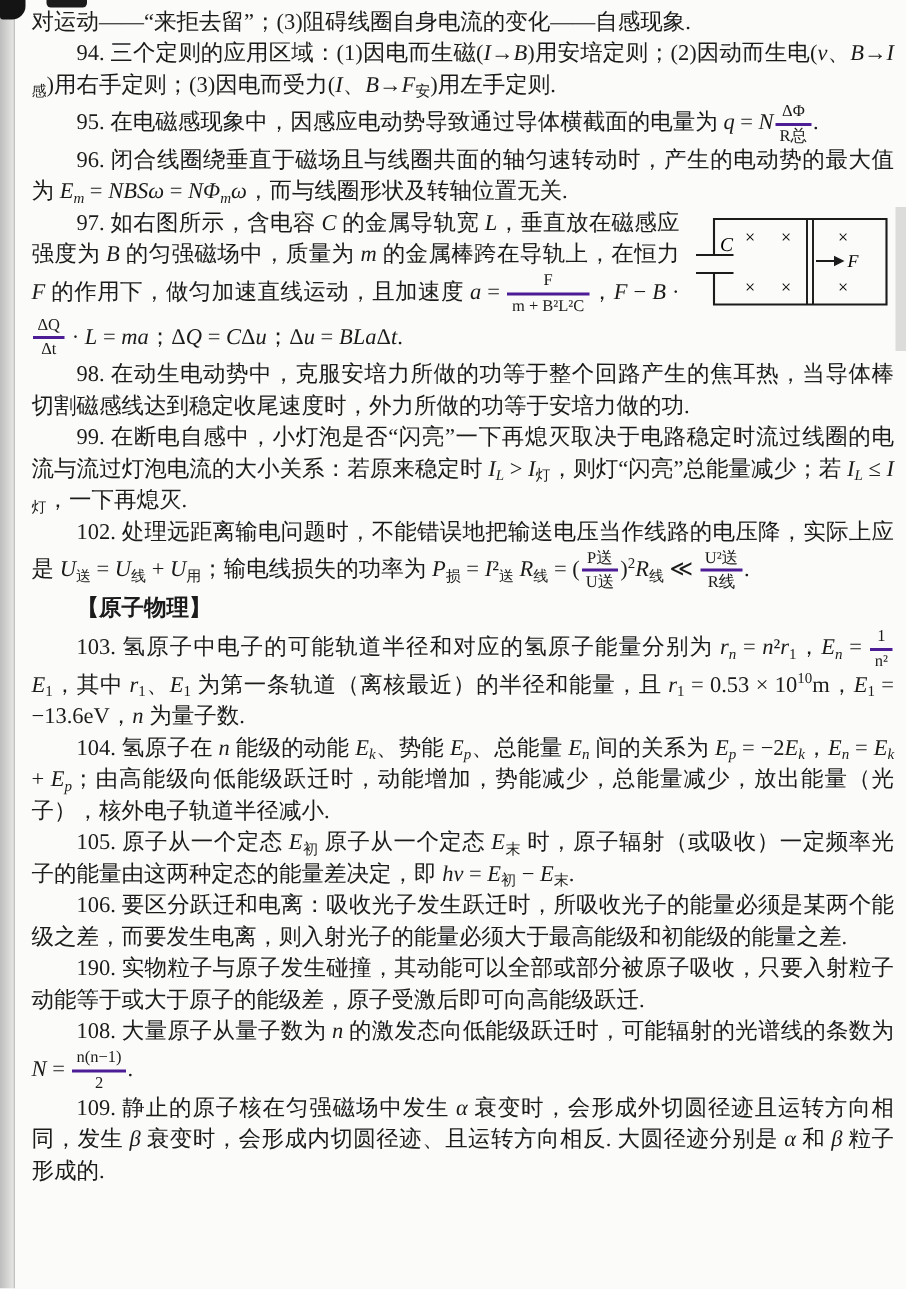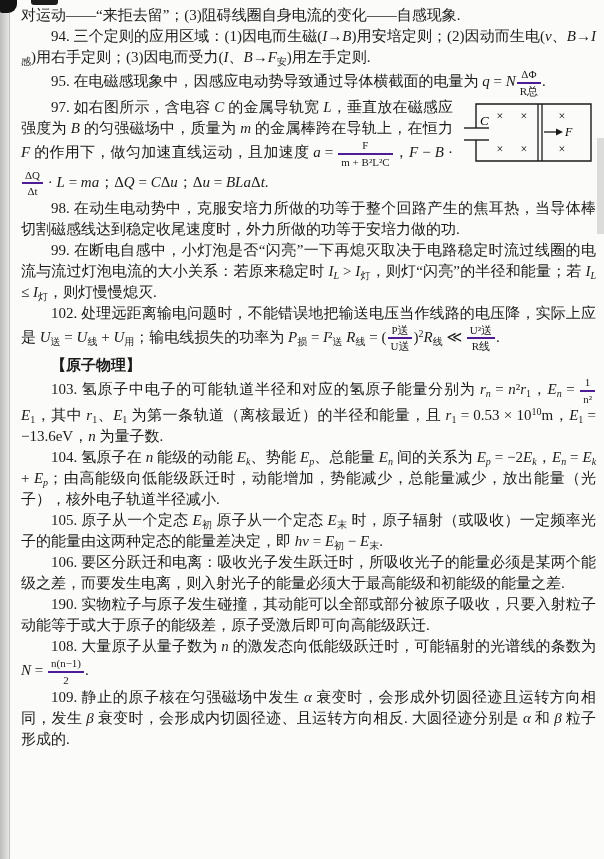--- a/index.html
+++ b/index.html
@@ -25,21 +25,21 @@
     position:absolute;right:0;top:138px;width:7px;height:96px;
     background:#cfcfcd;opacity:.7;
   }
   .doc{
     position:absolute;left:21px;top:5px;width:575px;
     font-size:15px;line-height:21px;text-align:justify;
   }
   p.para{margin:0;text-indent:2em;}
   p.para.no-indent{text-indent:0;}
   p.para.section-header{
-    font-family:Liberation Sans, sans-serif;
+    font-family:Liberation Mono, monospace;
     font-weight:700;margin:1px 0;
   }
   .var{font-style:italic;}
   sub,sup{font-size:10px;line-height:0;}
   sub{vertical-align:-0.3em;}
   sup{vertical-align:0.55em;}
   .frac{
     display:inline-block;vertical-align:middle;text-align:center;
     font-size:11px;line-height:1.15;padding:0 1px;text-indent:0;
   }
@@ -57,20 +57,21 @@
 
 <div class="scan-edge-left"></div>
 <div class="scan-corner-blob"></div>
 <div class="scan-top-dash"></div>
 <div class="scan-right-smudge"></div>
 
 <div class="doc">
     <p class="para no-indent"><span>对运动——“来拒去留”；(3)阻碍线圈自身电流的变化——自感现象.</span></p>
     <p class="para"><span>94. 三个定则的应用区域：(1)因电而生磁(</span><span class="var">I</span><span>→</span><span class="var">B</span><span>)用安培定则；(2)因动而生电(</span><span class="var">v</span><span>、</span><span class="var">B</span><span>→</span><span class="var">I</span><sub>感</sub><span>)用右手定则；(3)因电而受力(</span><span class="var">I</span><span>、</span><span class="var">B</span><span>→</span><span class="var">F</span><sub>安</sub><span>)用左手定则.</span></p>
     <p class="para"><span>95. 在电磁感现象中，因感应电动势导致通过导体横截面的电量为 </span><span class="var">q</span><span> = </span><span class="var">N</span><span class="frac"><span class="num">ΔΦ</span><span class="den">R总</span></span><span>.</span></p>
+    <p class="para"><span>96. 闭合线圈绕垂直于磁场且与线圈共面的轴匀速转动时，产生的电动势的最大值为 </span><span class="var">E</span><sub class="var">m</sub><span> = </span><span class="var">NBSω</span><span> = </span><span class="var">NΦ</span><sub class="var">m</sub><span class="var">ω</span><span>，而与线圈形状及转轴位置无关.</span></p>
     <p class="para">
   <span class="fig-wrap">
     <svg width="134" height="72" viewBox="0 0 134 72">
 
       <path d="M14,28 L14,4 L129,4 L129,61 L14,61 L14,40" fill="none" stroke="#1b1b1b" stroke-width="1.4"></path>
 
       <line x1="2" y1="28" x2="27" y2="28" stroke="#1b1b1b" stroke-width="1.4"></line>
       <line x1="2" y1="40" x2="27" y2="40" stroke="#1b1b1b" stroke-width="1.4"></line>
       <text x="18" y="25" font-size="13" class="fig-label">C</text>
 
@@ -84,21 +85,21 @@
       <text x="62" y="53" font-size="12" text-anchor="middle">×</text>
       <text x="100" y="53" font-size="12" text-anchor="middle">×</text>
 
       <line x1="82" y1="32" x2="95" y2="32" stroke="#1b1b1b" stroke-width="1.3"></line>
       <polygon points="94,28.5 101,32 94,35.5" fill="#1b1b1b"></polygon>
       <text x="103" y="36" font-size="12" class="fig-label">F</text>
     </svg>
   </span>
 <span>97. 如右图所示，含电容 </span><span class="var">C</span><span> 的金属导轨宽 </span><span class="var">L</span><span>，垂直放在磁感应强度为 </span><span class="var">B</span><span> 的匀强磁场中，质量为 </span><span class="var">m</span><span> 的金属棒跨在导轨上，在恒力 </span><span class="var">F</span><span> 的作用下，做匀加速直线运动，且加速度 </span><span class="var">a</span><span> = </span><span class="frac"><span class="num">F</span><span class="den">m + B²L²C</span></span><span>，</span><span class="var">F</span><span> − </span><span class="var">B</span><span> · </span><span class="frac"><span class="num">ΔQ</span><span class="den">Δt</span></span><span> · </span><span class="var">L</span><span> = </span><span class="var">ma</span><span>；Δ</span><span class="var">Q</span><span> = </span><span class="var">C</span><span>Δ</span><span class="var">u</span><span>；Δ</span><span class="var">u</span><span> = </span><span class="var">BLa</span><span>Δ</span><span class="var">t</span><span>.</span></p>
     <p class="para"><span>98. 在动生电动势中，克服安培力所做的功等于整个回路产生的焦耳热，当导体棒切割磁感线达到稳定收尾速度时，外力所做的功等于安培力做的功.</span></p>
-    <p class="para"><span>99. 在断电自感中，小灯泡是否“闪亮”一下再熄灭取决于电路稳定时流过线圈的电流与流过灯泡电流的大小关系：若原来稳定时 </span><span class="var">I</span><sub class="var">L</sub><span> &gt; </span><span class="var">I</span><sub>灯</sub><span>，则灯“闪亮”的半径和能量；若 </span><span class="var">I</span><sub class="var">L</sub><span> ≤ </span><span class="var">I</span><sub>灯</sub><span>，则灯慢慢熄灭.</span></p>
+    <p class="para"><span>99. 在断电自感中，小灯泡是否“闪亮”一下再熄灭取决于电路稳定时流过线圈的电流与流过灯泡电流的大小关系：若原来稳定时 </span><span class="var">I</span><sub class="var">L</sub><span> &gt; </span><span class="var">I</span><sub>灯</sub><span>，则灯“闪亮”总能量减少；若 </span><span class="var">I</span><sub class="var">L</sub><span> ≤ </span><span class="var">I</span><sub>灯</sub><span>，一下再熄灭.</span></p>
     <p class="para"><span>102. 处理远距离输电问题时，不能错误地把输送电压当作线路的电压降，实际上应是 </span><span class="var">U</span><sub>送</sub><span> = </span><span class="var">U</span><sub>线</sub><span> + </span><span class="var">U</span><sub>用</sub><span>；输电线损失的功率为 </span><span class="var">P</span><sub>损</sub><span> = </span><span class="var">I</span><span>²</span><sub>送</sub><span> </span><span class="var">R</span><sub>线</sub><span> = (</span><span class="frac"><span class="num">P送</span><span class="den">U送</span></span><span>)</span><sup>2</sup><span class="var">R</span><sub>线</sub><span> ≪ </span><span class="frac"><span class="num">U²送</span><span class="den">R线</span></span><span>.</span></p>
     <p class="para section-header"><span>【原子物理】</span></p>
     <p class="para"><span>103. 氢原子中电子的可能轨道半径和对应的氢原子能量分别为 </span><span class="var">r</span><sub class="var">n</sub><span> = </span><span class="var">n</span><span>²</span><span class="var">r</span><sub>1</sub><span>，</span><span class="var">E</span><sub class="var">n</sub><span> = </span><span class="frac"><span class="num">1</span><span class="den">n²</span></span><span class="var">E</span><sub>1</sub><span>，其中 </span><span class="var">r</span><sub>1</sub><span>、</span><span class="var">E</span><sub>1</sub><span> 为第一条轨道（离核最近）的半径和能量，且 </span><span class="var">r</span><sub>1</sub><span> = 0.53 × 10</span><sup>10</sup><span>m，</span><span class="var">E</span><sub>1</sub><span> = −13.6eV，</span><span class="var">n</span><span> 为量子数.</span></p>
     <p class="para"><span>104. 氢原子在 </span><span class="var">n</span><span> 能级的动能 </span><span class="var">E</span><sub class="var">k</sub><span>、势能 </span><span class="var">E</span><sub class="var">p</sub><span>、总能量 </span><span class="var">E</span><sub class="var">n</sub><span> 间的关系为 </span><span class="var">E</span><sub class="var">p</sub><span> = −2</span><span class="var">E</span><sub class="var">k</sub><span>，</span><span class="var">E</span><sub class="var">n</sub><span> = </span><span class="var">E</span><sub class="var">k</sub><span> + </span><span class="var">E</span><sub class="var">p</sub><span>；由高能级向低能级跃迁时，动能增加，势能减少，总能量减少，放出能量（光子），核外电子轨道半径减小.</span></p>
     <p class="para"><span>105. 原子从一个定态 </span><span class="var">E</span><sub>初</sub><span> 原子从一个定态 </span><span class="var">E</span><sub>末</sub><span> 时，原子辐射（或吸收）一定频率光子的能量由这两种定态的能量差决定，即 </span><span class="var">hν</span><span> = </span><span class="var">E</span><sub>初</sub><span> − </span><span class="var">E</span><sub>末</sub><span>.</span></p>
     <p class="para"><span>106. 要区分跃迁和电离：吸收光子发生跃迁时，所吸收光子的能量必须是某两个能级之差，而要发生电离，则入射光子的能量必须大于最高能级和初能级的能量之差.</span></p>
     <p class="para"><span>190. 实物粒子与原子发生碰撞，其动能可以全部或部分被原子吸收，只要入射粒子动能等于或大于原子的能级差，原子受激后即可向高能级跃迁.</span></p>
     <p class="para"><span>108. 大量原子从量子数为 </span><span class="var">n</span><span> 的激发态向低能级跃迁时，可能辐射的光谱线的条数为 </span><span class="var">N</span><span> = </span><span class="frac"><span class="num">n(n−1)</span><span class="den">2</span></span><span>.</span></p>
     <p class="para"><span>109. 静止的原子核在匀强磁场中发生 </span><span class="var">α</span><span> 衰变时，会形成外切圆径迹且运转方向相同，发生 </span><span class="var">β</span><span> 衰变时，会形成内切圆径迹、且运转方向相反. 大圆径迹分别是 </span><span class="var">α</span><span> 和 </span><span class="var">β</span><span> 粒子形成的.</span></p>
   </div>

